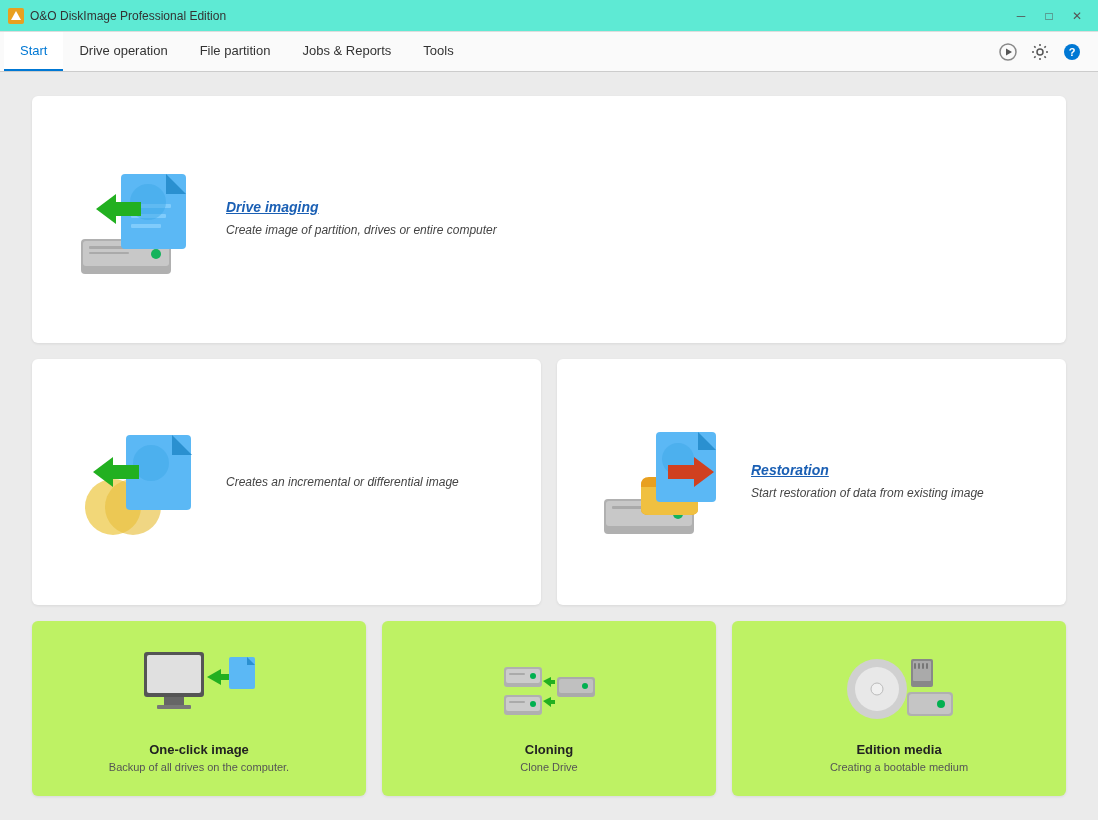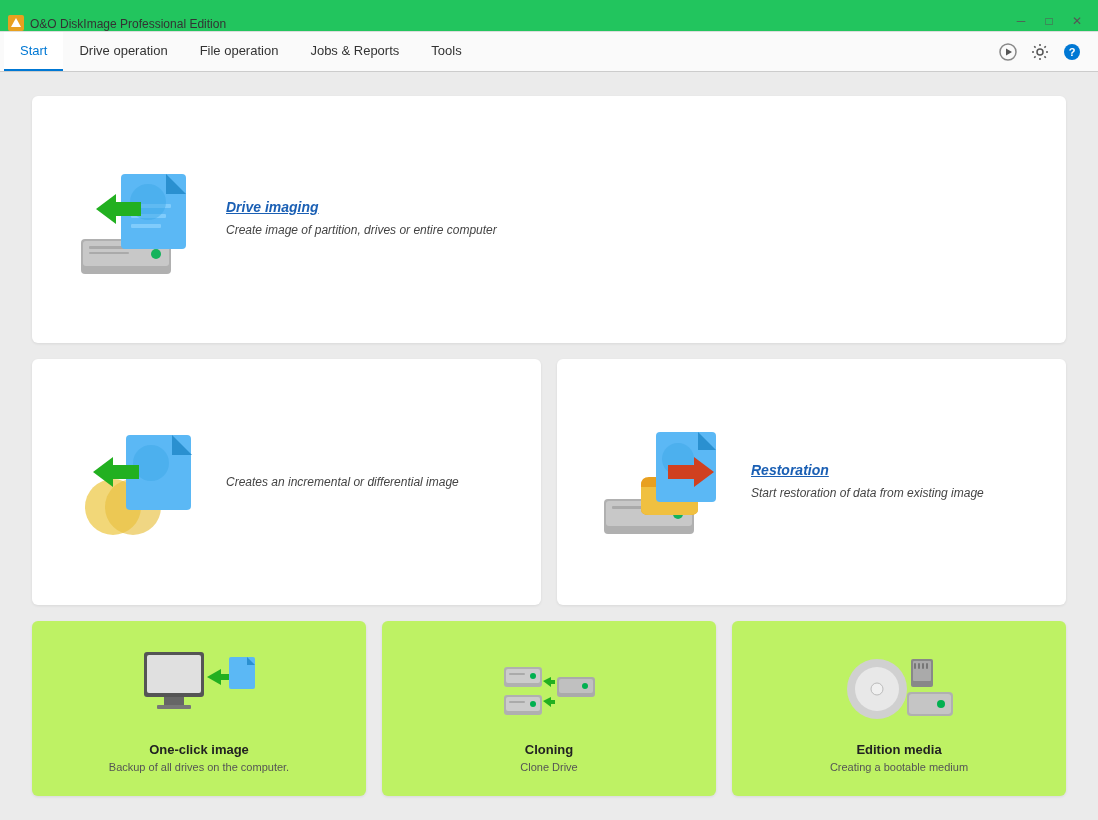--- a/index.html
+++ b/index.html
@@ -7,24 +7,24 @@
       font-family: 'Segoe UI', Arial, sans-serif;
       background: #f0f0f0;
       width: 1098px;
       height: 820px;
       overflow: hidden;
       font-size: 13px;
     }
 
     
     .title-bar {
-      background: #22c55e;
+      background: #5eead4;
       height: 32px;
       display: flex;
-      align-items: flex-end;
+      align-items: center;
       padding: 0 8px;
       border-bottom: 1px solid #ddd;
       user-select: none;
     }
     .title-bar-icon {
       width: 16px;
       height: 16px;
       margin-right: 6px;
       background: #e8a020;
       border-radius: 2px;
@@ -218,21 +218,21 @@
     <button class="title-btn">─</button>
     <button class="title-btn">□</button>
     <button class="title-btn close">✕</button>
   </div>
 </div>
 
 <div class="menu-bar">
   <div class="menu-tabs">
     <div class="menu-tab active">Start</div>
     <div class="menu-tab">Drive operation</div>
-    <div class="menu-tab">File operation</div>
+    <div class="menu-tab">File partition</div>
     <div class="menu-tab">Jobs &amp; Reports</div>
     <div class="menu-tab">Tools</div>
   </div>
   <div class="menu-toolbar">
     <button class="toolbar-btn" title="Run">
       <svg width="18" height="18" viewBox="0 0 18 18">
         <circle cx="9" cy="9" r="8" fill="none" stroke="#888" stroke-width="1.5"></circle>
         <path d="M7 5.5 L13 9 L7 12.5 Z" fill="#555"></path>
       </svg>
     </button>

